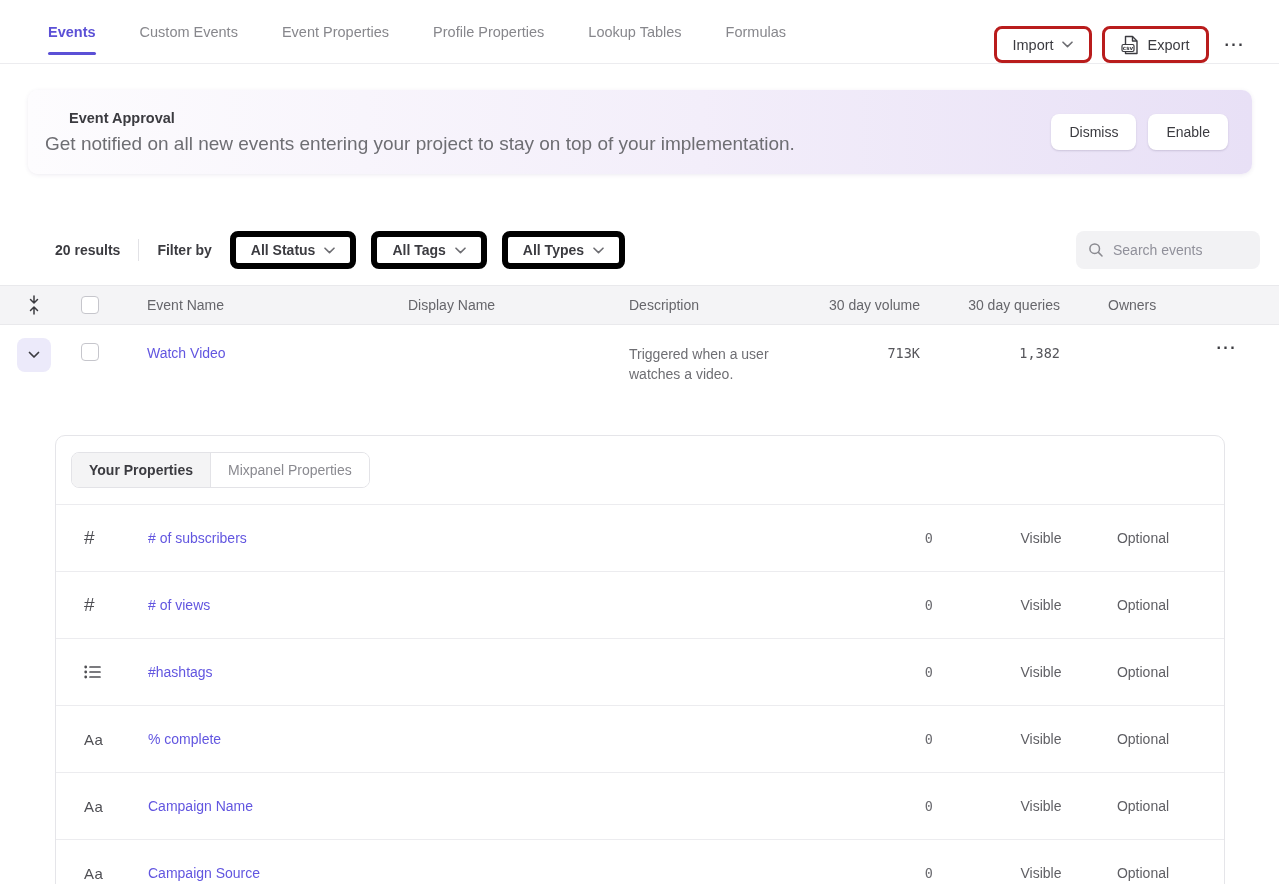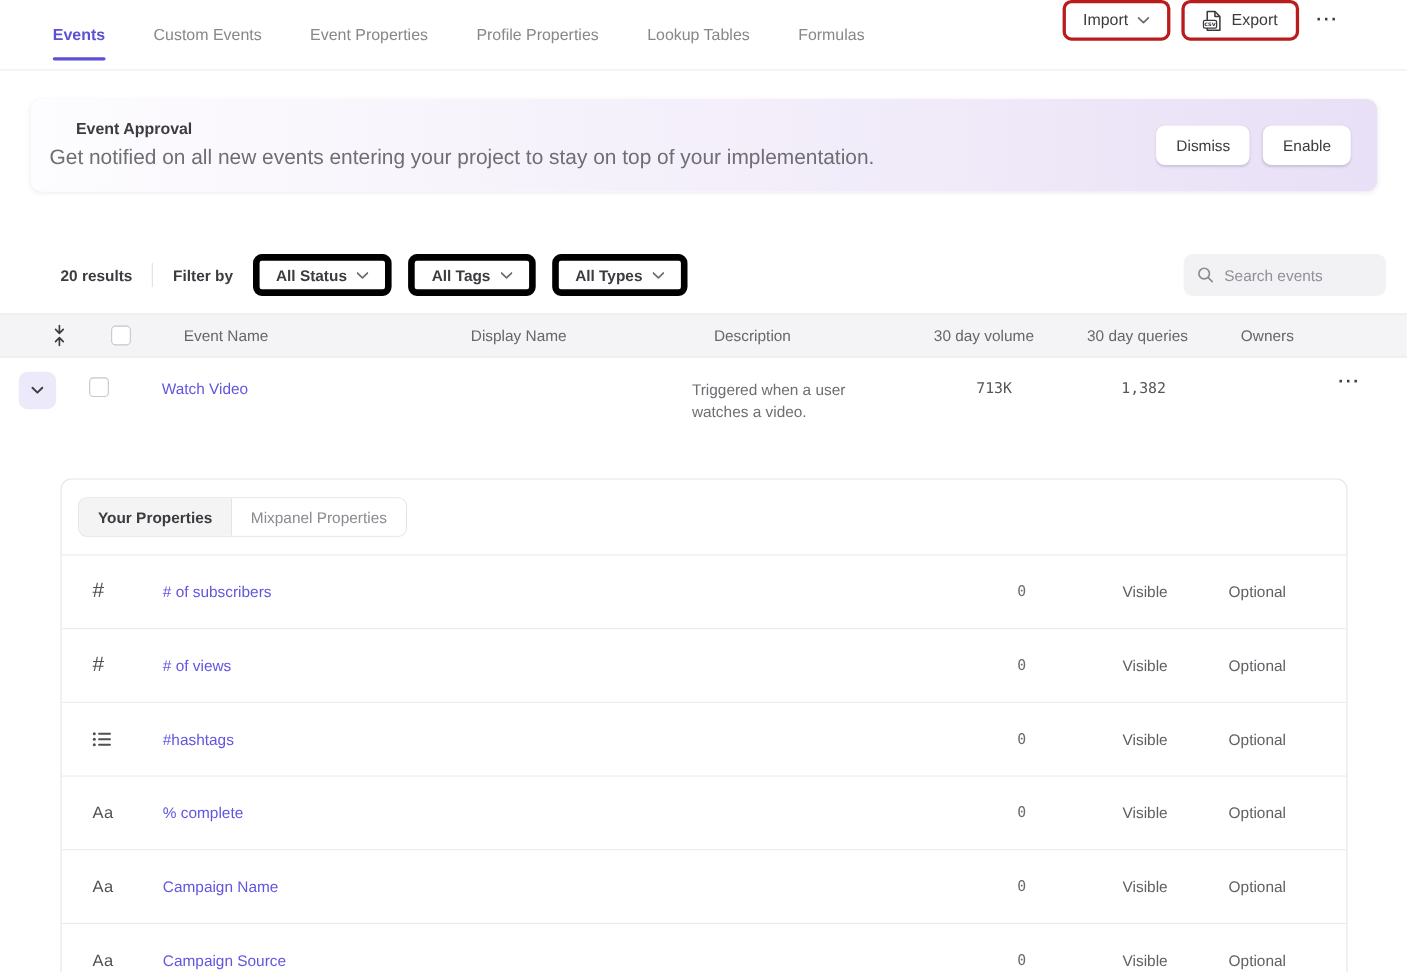--- a/index.html
+++ b/index.html
@@ -2,22 +2,22 @@
 <html><head>
 <meta charset="utf-8">
 <style>
   * { margin:0; padding:0; box-sizing:border-box; }
   html,body { width:1279px; height:884px; background:#fff; overflow:hidden;
     font-family:"Liberation Sans", sans-serif; color:#3b3b40; }
   .page { position:relative; width:1279px; height:884px; background:#fff; }
 
   
   .topnav { position:absolute; top:0; left:0; width:1279px; height:64px;
-    border-bottom:1px solid #ececef; display:flex; align-items:flex-start;
-    padding:0 56px 0 48px; background:#fff; }
+    border-bottom:1px solid #ececef; display:flex; align-items:flex-end;
+    padding:0 28px 0 48px; background:#fff; }
   .nav-tabs { display:flex; gap:44px; height:100%; align-items:center; }
   .nav-tab { position:relative; font-size:14.5px; color:#87878c; height:100%;
     display:flex; align-items:center; cursor:pointer; white-space:nowrap; }
   .nav-tab.active { color:#5b50d6; font-weight:700; }
   .nav-tab.active::after { content:""; position:absolute; left:0; right:0; bottom:8px;
     height:3px; border-radius:2px; background:#5b50d6; }
   .nav-actions { margin-left:auto; display:flex; align-items:center; gap:10px; }
   .btn { display:flex; align-items:center; gap:8px; height:37px; padding:0 16px;
     border:3px solid #b91c1c; border-radius:8px; background:#fff; font-size:14.5px;
     font-weight:500; color:#3b3b40; cursor:pointer; white-space:nowrap; }
@@ -51,21 +51,21 @@
     height:38px; background:#f2f2f4; border-radius:8px; padding:0 12px; }
   .search input { border:none; background:transparent; outline:none; font-size:14px;
     color:#3b3b40; width:100%; font-family:inherit; }
   .search input::placeholder { color:#90909a; }
 
   
   .grid-cols { display:grid;
     grid-template-columns:68px 79px 261px 221px 191px 100px 140px 1fr; }
   .thead { position:absolute; top:285px; left:0; width:1279px; height:40px;
     background:#f4f4f6; border-top:1px solid #e9e9ec; border-bottom:1px solid #e9e9ec;
-    align-items:center; font-size:14px; color:#66666b;padding-left:20px; }
+    align-items:center; font-size:14px; color:#66666b; }
   .th.right { text-align:right; }
   .th.owners { padding-left:48px; }
   .col-icon { justify-self:center; }
   .checkbox { width:18px; height:18px; border:1.5px solid #c6c6cc; border-radius:4px;
     background:#fff; cursor:pointer; margin-left:13px; }
   .event-row { position:absolute; top:326px; left:0; width:1279px; height:72px;
     font-size:14px; align-items:start; background:#fff; }
   .event-row .checkbox { margin-top:17px; }
   .expander { width:34px; height:34px; border-radius:8px; background:#eceafa;
     display:flex; align-items:center; justify-content:center; margin:12px auto 0;

